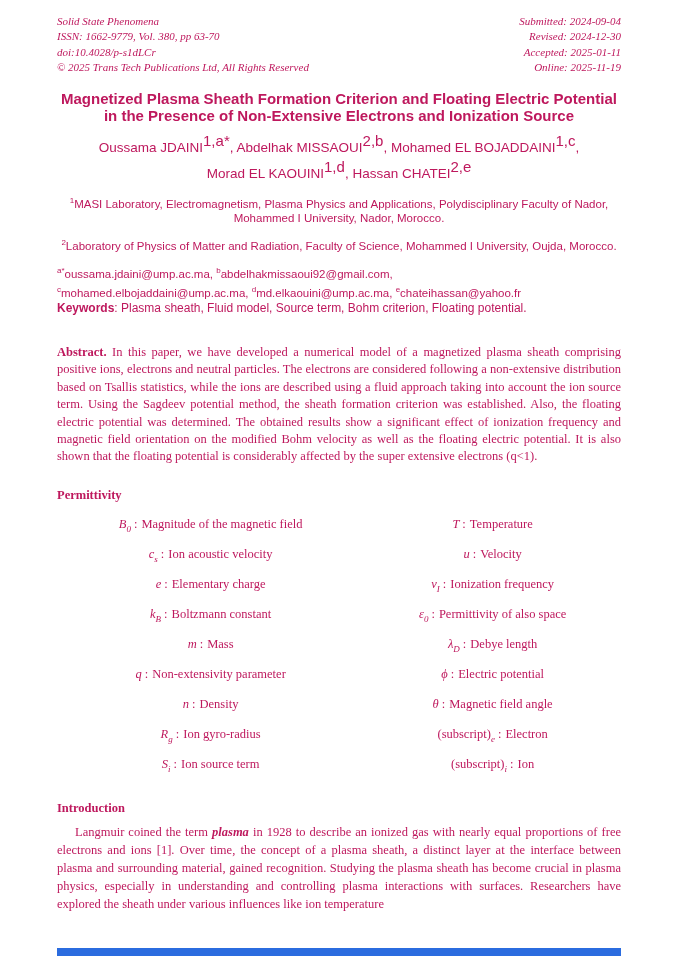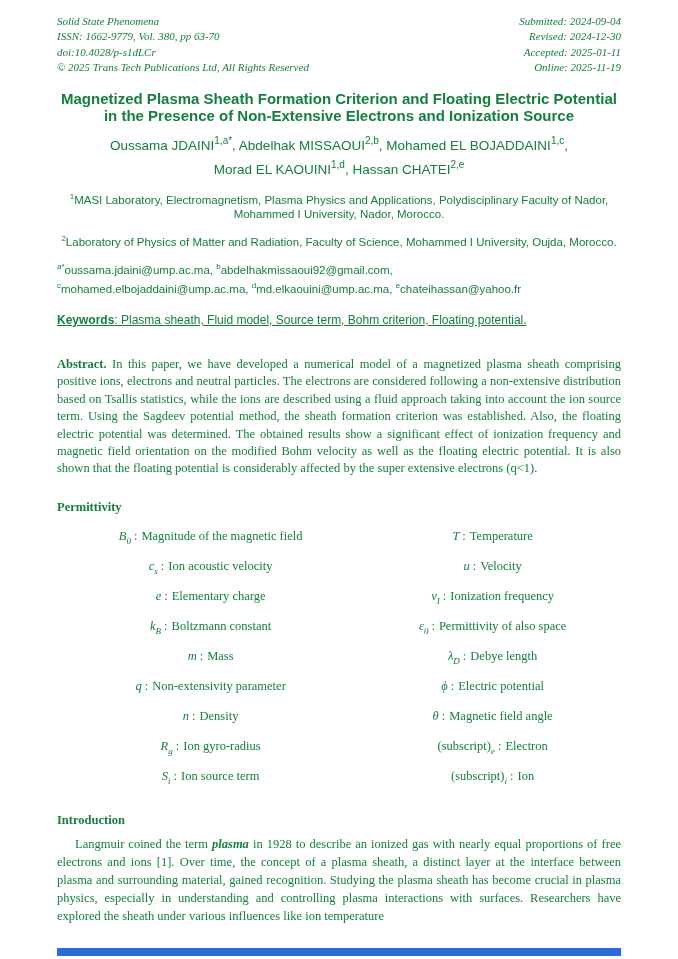--- a/index.html
+++ b/index.html
@@ -1,38 +1,38 @@
 <!DOCTYPE html>
 <html><head>
 <meta charset="utf-8">
 <style>
   html,body { margin:0; padding:0; background:#ffffff; }
   .page {
     position:relative; width:678px; height:959px; margin:0 auto;
     background:#ffffff; box-sizing:border-box; padding:14px 57px 0 57px;
-    overflow:hidden; color:#15803d;
+    overflow:hidden; color:#be185d;
   }
   
   .hdr { display:flex; justify-content:space-between;
          font:italic 11px/15.4px "Liberation Serif", serif; }
   .hdr-left div, .hdr-right div { white-space:nowrap; }
   .hdr-right { text-align:right; }
   
   .title { margin-top:14px; text-align:center;
            font:bold 15px/17.5px "Liberation Sans", sans-serif; }
   .authors { margin-top:6px; text-align:center;
              font:13.5px/20px "Liberation Sans", sans-serif; }
-  .authors sup { font-size:10px; }
+  .authors sup { font-size:15px; }
   .affil { margin-top:9px; text-align:center;
            font:11.5px/15px "Liberation Sans", sans-serif; }
   .affil sup, .emails sup { font-size:8px; }
   .emails { margin-top:9px; text-align:left;
             font:11.5px/15px "Liberation Sans", sans-serif; }
   
-  .kw { margin-top:16px; font:12px/15px "Liberation Sans", sans-serif;text-decoration:underline; }
+  .kw { font:12px/15px "Liberation Sans", sans-serif; }
   .kw b { font-weight:bold; }
   
   .abs { margin-top:28px; text-align:justify;
          font:12.5px/17.4px "Liberation Serif", serif; }
   .abs .lead { font-weight:bold; }
   
   .h2 { margin-top:22px; font:bold 12.5px/15px "Liberation Serif", serif; }
   .h2.intro-h { }
   
   .nom { margin-top:6px; display:grid; grid-template-columns:52% 48%;

